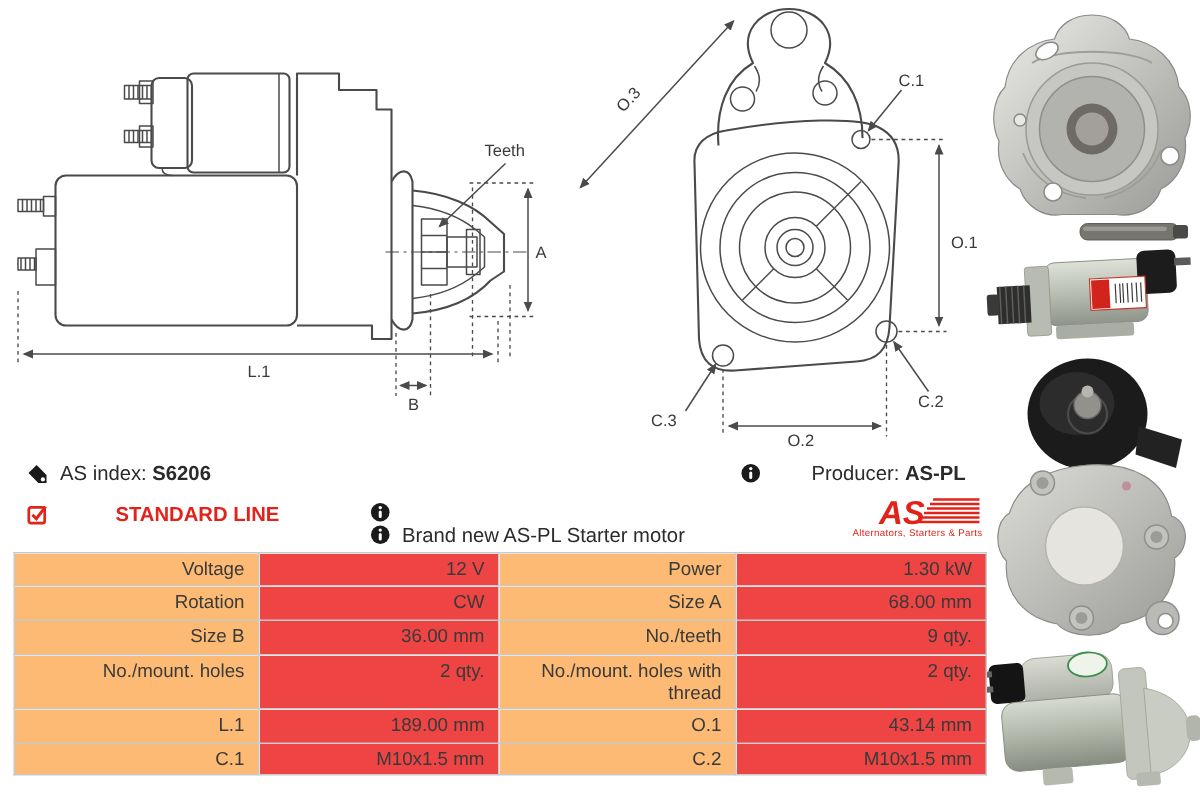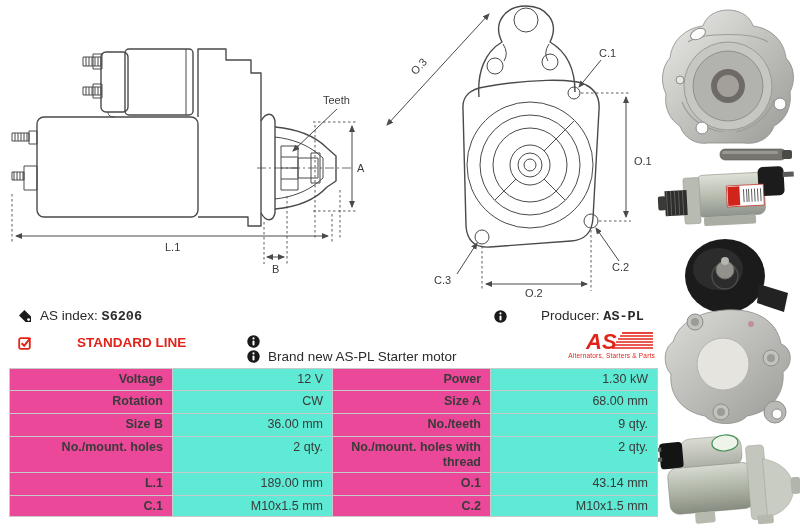--- a/index.html
+++ b/index.html
@@ -11,31 +11,31 @@
 
   
   .ln{stroke:#4a4a4a;stroke-width:1;fill:none;stroke-linejoin:round;}
   .ln2{stroke:#4a4a4a;stroke-width:1.4;fill:none;stroke-linejoin:round;}
   .dot{stroke:#4a4a4a;stroke-width:0.9;fill:none;stroke-dasharray:2.5 2.5;}
   .axis{stroke:#4a4a4a;stroke-width:0.8;fill:none;stroke-dasharray:9 3 2 3;}
   .dtext{font-family:"Liberation Sans",sans-serif;font-size:11px;fill:#3a3a3a;}
 
   
   .info-item{display:flex;align-items:center;gap:8px;font-size:13.5px;white-space:nowrap;}
-  .info-item b{font-weight:bold;font-family:Liberation Mono, monospace;}
+  .info-item b{font-weight:bold;}
   .red{color:#e2231a;}
   .logo-tag{font-size:6.5px;color:#e2231a;text-align:right;letter-spacing:.2px;}
 
   
   #spec-table{position:absolute;left:9px;top:368px;width:648px;border-collapse:collapse;
     table-layout:fixed;font-size:12.5px;color:#3a3a3a;}
   #spec-table td{border:1px solid #c9c9c9;text-align:right;vertical-align:top;
     padding:3px 9px 2px 6px;line-height:15px;overflow:hidden;}
-  #spec-table td.lbl{background:#ec4899;font-weight:bold;}
-  #spec-table td.val{background:#5eead4;}
+  #spec-table td.lbl{background:#fdba74;}
+  #spec-table td.val{background:#ef4444;}
 </style>
 </head>
 <body>
 
 <svg class="abs" style="left:5px;top:0;" width="360" height="300" viewBox="0 0 360 300">
   <defs>
     <marker id="ar1" markerWidth="8" markerHeight="8" refX="6" refY="3" orient="auto-start-reverse">
       <path d="M0,0 L7,3 L0,6 Z" fill="#4a4a4a"></path>
     </marker>
   </defs>

